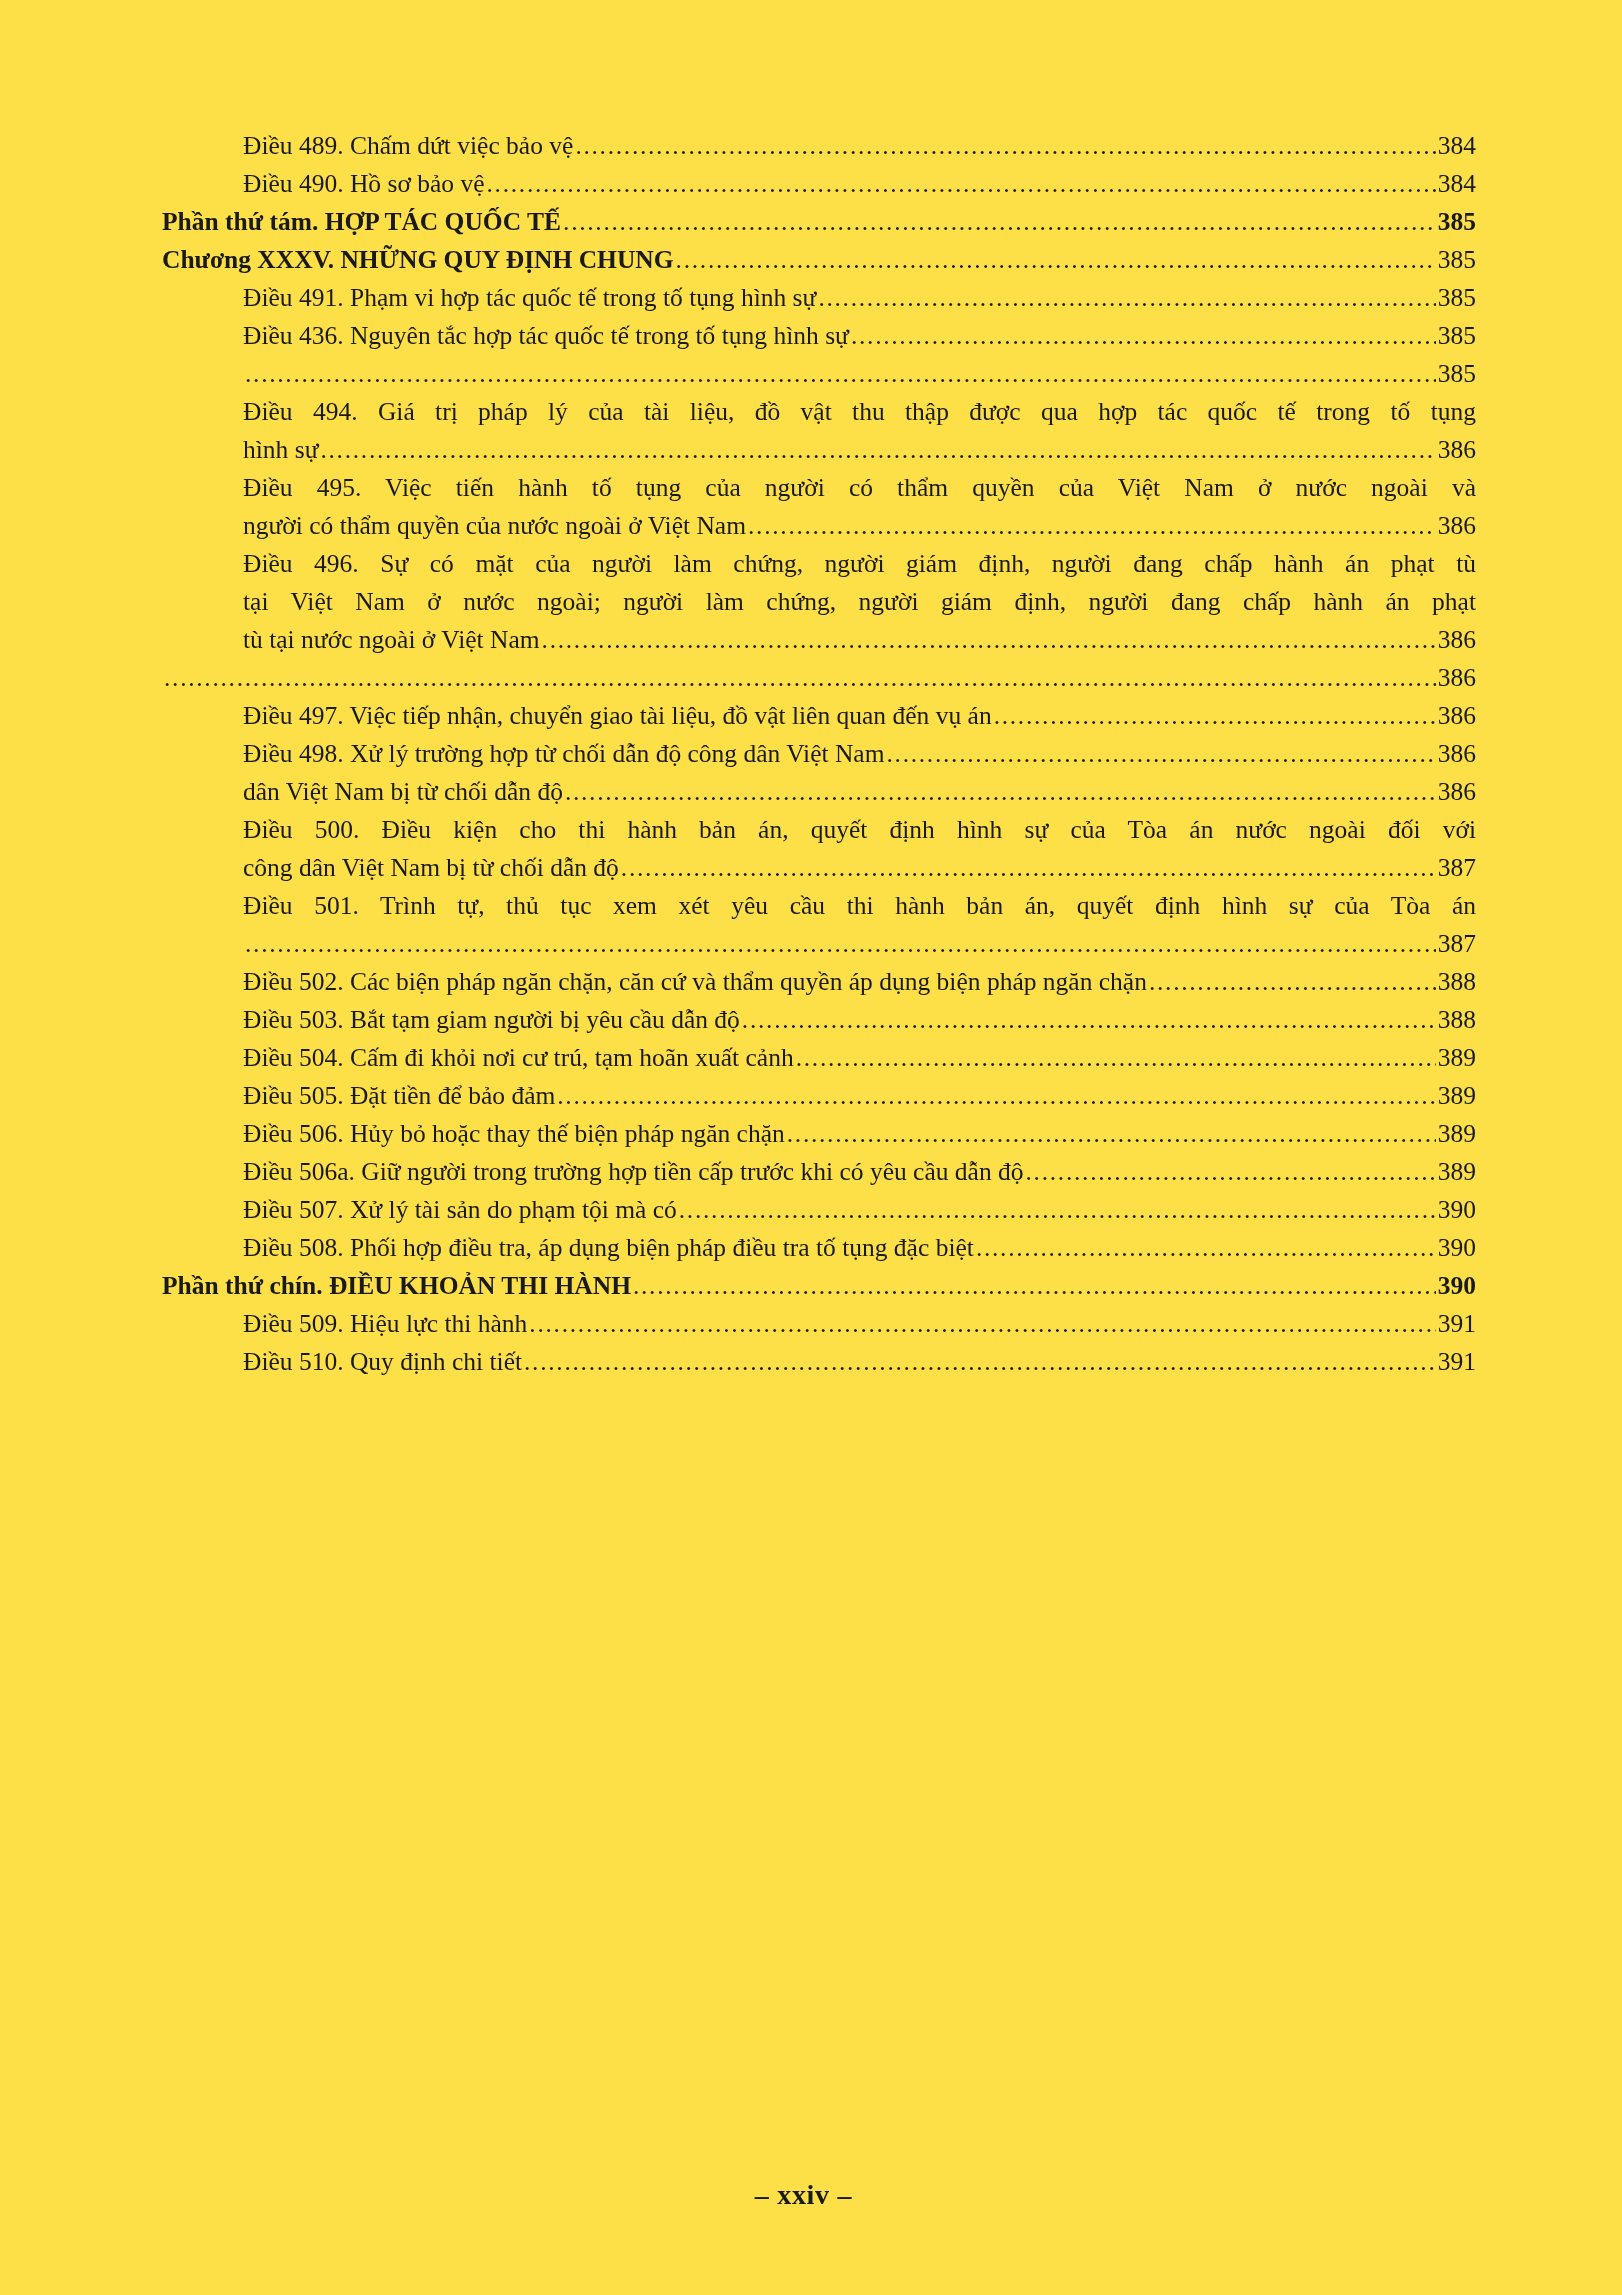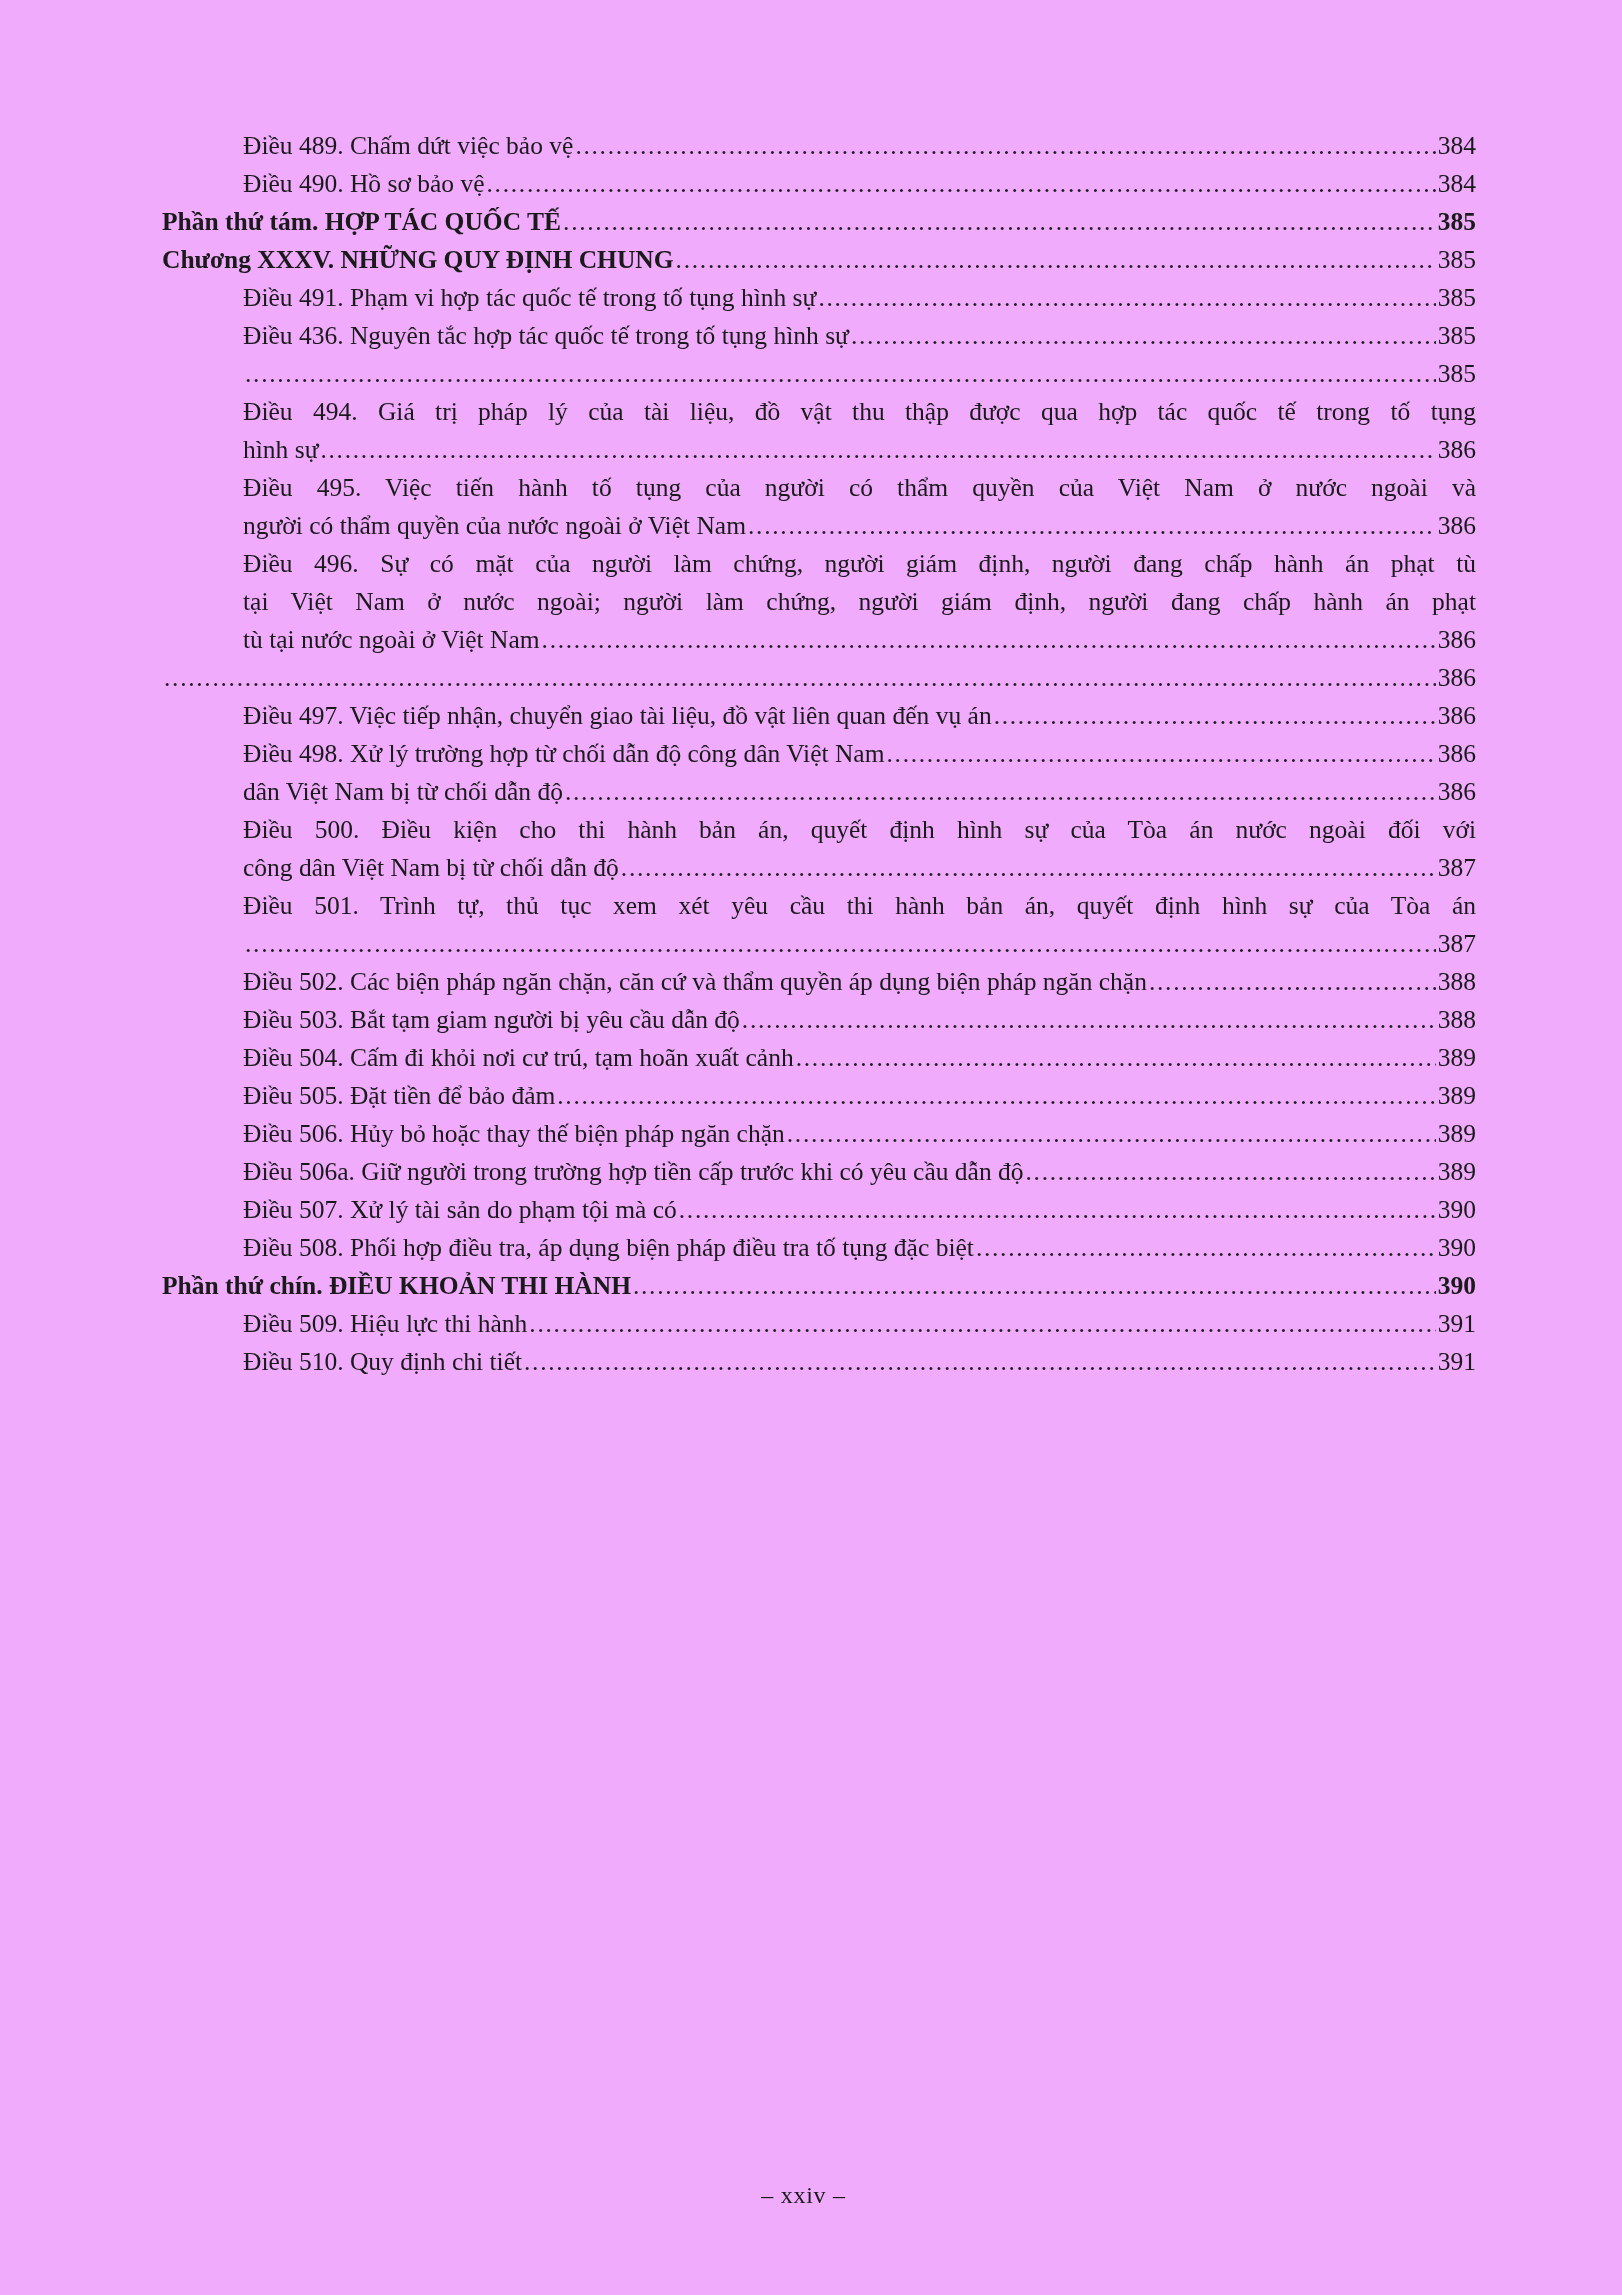--- a/index.html
+++ b/index.html
@@ -6,21 +6,21 @@
     --lh: 38px;
     --fs: 25.5px;
     --ink: #1a1a1a;
   }
   html,body{
     margin:0; padding:0; background:#ffffff;
   }
   .page{
     position:relative;
     width:1623px; height:2295px;
-    background:#f0abfc;
+    background:#fde047;
     font-family:"Liberation Serif","DejaVu Serif",serif;
     font-size:var(--fs);
     color:var(--ink);
     overflow:hidden;
   }
   .toc{
     position:absolute;
     left:162px; right:147px; top:127px;
   }
   .entry{ margin:0; }
@@ -49,22 +49,22 @@
     margin:0 1.3px 0 2px;
     min-width:0;
   }
   .pagenum{ flex:0 0 auto; text-align:center; }
 
   .footer{
     position:absolute;
     left:0; right:16px; top:2176px;
     height:var(--lh); line-height:var(--lh);
     text-align:center;
-    font-weight:normal;
-    font-size:24px;
+    font-weight:bold;
+    font-size:28px;
     letter-spacing:0.7px;
   }
 </style>
 </head>
 <body>
 
 <div class="page">
   <main class="toc">
       <div class="entry article">
         <div class="line last">

